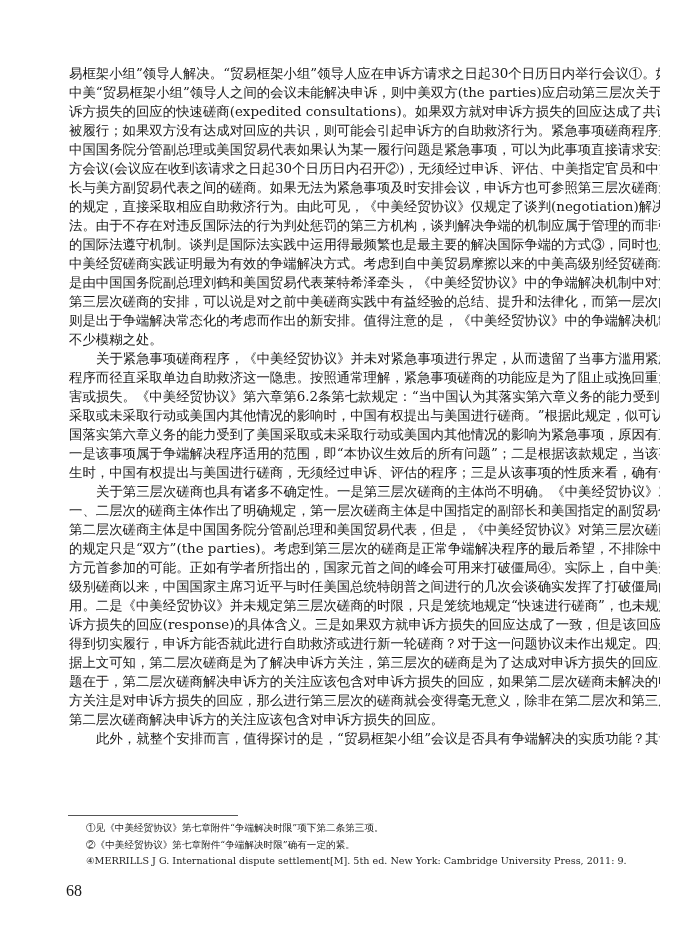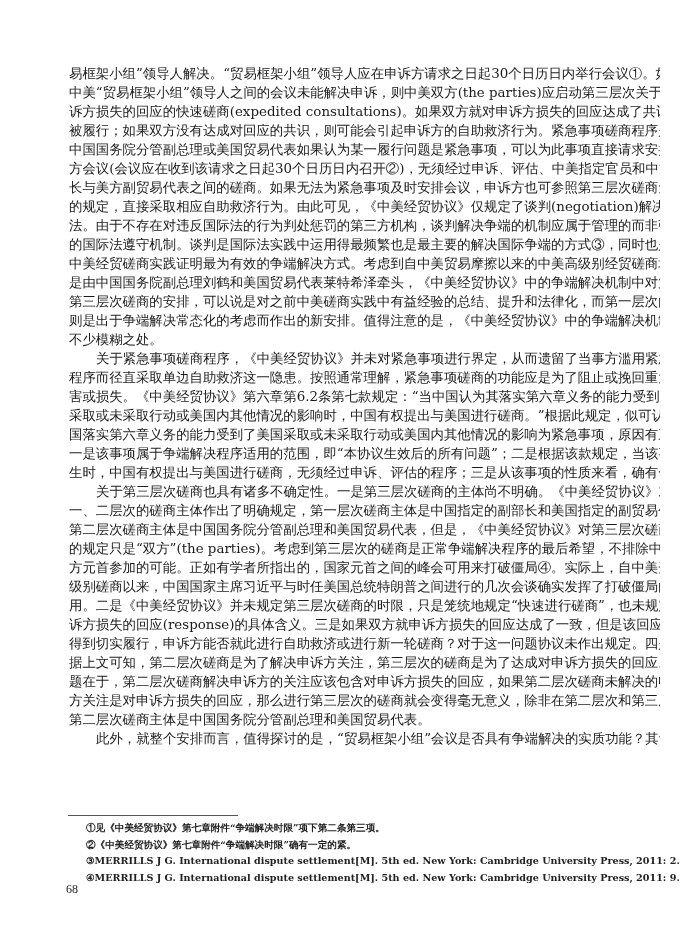--- a/index.html
+++ b/index.html
@@ -6,22 +6,22 @@
   body { width:700px; height:943px; position:relative; overflow:hidden;
          font-family:"DejaVu Serif", "Liberation Serif", serif; color:#1a1a1a; }
   .page { position:absolute; left:0; top:0; width:700px; height:943px; }
   .body-text { position:absolute; left:69px; top:64px; width:591px; }
   .line { height:19px; line-height:19px; font-size:13.4px; white-space:nowrap;
           text-align:justify; text-align-last:justify; overflow:hidden; letter-spacing:0px; }
   .line.last { text-align-last:left; }
   .line.indent { padding-left:27px; }
   .sep { position:absolute; left:68px; top:815px; width:170px; height:0; border-top:1px solid #555; }
   .footnotes { position:absolute; left:86px; top:820px; width:560px; }
-  .fn { height:16.5px; line-height:16.5px; font-size:9.6px; white-space:nowrap; color:#222;font-weight:bold; }
-  .page-number { position:absolute; left:66px; top:882px; font-size:12px; font-family:"Liberation Serif", serif; }
+  .fn { height:16.5px; line-height:16.5px; font-size:9.6px; white-space:nowrap; color:#222; }
+  .page-number { position:absolute; left:66px; top:882px; font-size:16px; font-family:"Liberation Serif", serif; }
 </style>
 </head>
 <body>
 
 <div class="page">
   <div class="body-text" id="body-text">
       <div class="line">易框架小组”领导人解决。“贸易框架小组”领导人应在申诉方请求之日起30个日历日内举行会议①。如果</div>
       <div class="line">中美“贸易框架小组”领导人之间的会议未能解决申诉，则中美双方(the parties)应启动第三层次关于对申</div>
       <div class="line">诉方损失的回应的快速磋商(expedited consultations)。如果双方就对申诉方损失的回应达成了共识，该回应</div>
       <div class="line">被履行；如果双方没有达成对回应的共识，则可能会引起申诉方的自助救济行为。紧急事项磋商程序是指</div>
@@ -48,24 +48,23 @@
       <div class="line">第二层次磋商主体是中国国务院分管副总理和美国贸易代表，但是，《中美经贸协议》对第三层次磋商主体</div>
       <div class="line">的规定只是“双方”(the parties)。考虑到第三层次的磋商是正常争端解决程序的最后希望，不排除中美双</div>
       <div class="line">方元首参加的可能。正如有学者所指出的，国家元首之间的峰会可用来打破僵局④。实际上，自中美开展高</div>
       <div class="line">级别磋商以来，中国国家主席习近平与时任美国总统特朗普之间进行的几次会谈确实发挥了打破僵局的作</div>
       <div class="line">用。二是《中美经贸协议》并未规定第三层次磋商的时限，只是笼统地规定“快速进行磋商”，也未规定对申</div>
       <div class="line">诉方损失的回应(response)的具体含义。三是如果双方就申诉方损失的回应达成了一致，但是该回应未能</div>
       <div class="line">得到切实履行，申诉方能否就此进行自助救济或进行新一轮磋商？对于这一问题协议未作出规定。四是根</div>
       <div class="line">据上文可知，第二层次磋商是为了解决申诉方关注，第三层次的磋商是为了达成对申诉方损失的回应。问</div>
       <div class="line">题在于，第二层次磋商解决申诉方的关注应该包含对申诉方损失的回应，如果第二层次磋商未解决的申诉</div>
       <div class="line">方关注是对申诉方损失的回应，那么进行第三层次的磋商就会变得毫无意义，除非在第二层次和第三层次</div>
-      <div class="line last">第二层次磋商主体是中国国务院分管副总理和美国贸易代表。</div>
+      <div class="line last">第二层次磋商解决申诉方的关注应该包含对申诉方损失的回应。</div>
       <div class="line indent">此外，就整个安排而言，值得探讨的是，“贸易框架小组”会议是否具有争端解决的实质功能？其讨论的</div>
     </div>
   <div class="sep"></div>
   <div class="footnotes" id="footnotes">
     <div class="fn">①见《中美经贸协议》第七章附件“争端解决时限”项下第二条第三项。</div>
     <div class="fn">②《中美经贸协议》第七章附件“争端解决时限”确有一定的紧。</div>
-    <div class="fn">③MERRILLS J G. International dispute settlement[M]. 5th ed. New York: Cambridge University Press, 2011: 2.</div>
     <div class="fn">④MERRILLS J G. International dispute settlement[M]. 5th ed. New York: Cambridge University Press, 2011: 9.</div>
   </div>
   <div class="page-number">68</div>
 </div>
 
 </body></html>

